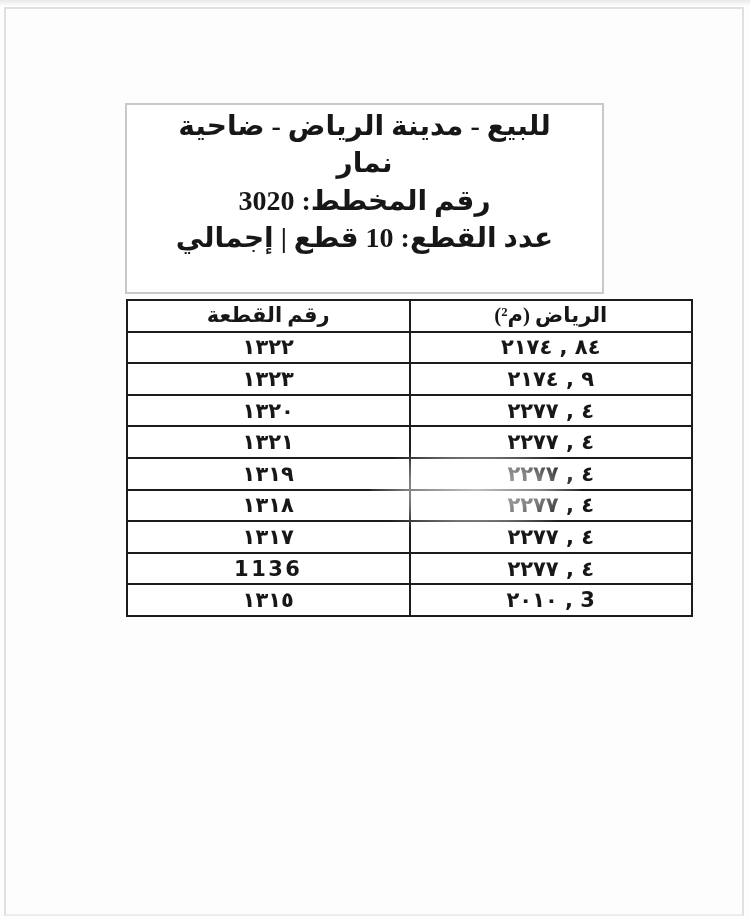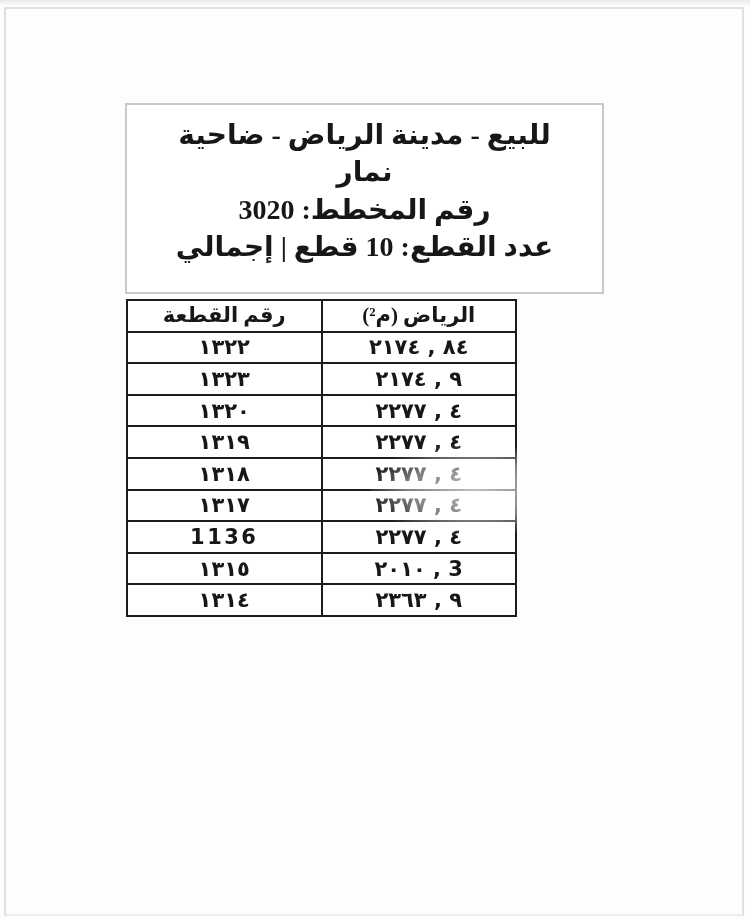--- a/index.html
+++ b/index.html
@@ -34,29 +34,29 @@
     left: 125px; top: 103px;
     width: 479px; height: 191px;
     background: #ffffff;
     border: 2px solid #c9c9c9;
     box-sizing: border-box;
     direction: rtl;
     text-align: center;
     font-weight: bold;
     font-size: 28px;
     line-height: 37.4px;
-    padding-top: 11px;
+    padding-top: 2px;
   }
   .header-box .hline { white-space: nowrap; }
 
   
   table.plots {
     position: absolute;
     left: 126px; top: 299px;
-    width: 391px;
+    width: 567px;
     border-collapse: collapse;
     table-layout: fixed;
     background: #ffffff;
     font-weight: bold;
   }
   table.plots th, table.plots td {
     border: 2.6px solid #1c1c1c;
     height: 29.6px;
     padding: 0;
     text-align: center;
@@ -113,41 +113,41 @@
         </tr>
         <tr>
           <td class="num">١٣٢٣</td>
           <td class="num">٢١٧٤ , ٩</td>
         </tr>
         <tr>
           <td class="num">١٣٢٠</td>
           <td class="num">٢٢٧٧ , ٤</td>
         </tr>
         <tr>
+          <td class="num">١٣٢١</td>
+          <td class="num">٢٢٧٧ , ٤</td>
+        </tr>
+        <tr>
           <td class="num">١٣١٩</td>
           <td class="num">٢٢٧٧ , ٤</td>
         </tr>
         <tr>
           <td class="num">١٣١٨</td>
           <td class="num">٢٢٧٧ , ٤</td>
         </tr>
         <tr>
           <td class="num">١٣١٧</td>
           <td class="num">٢٢٧٧ , ٤</td>
         </tr>
         <tr>
           <td class="num">1136</td>
           <td class="num">٢٢٧٧ , ٤</td>
         </tr>
         <tr>
           <td class="num">١٣١٥</td>
           <td class="num">٢٠١٠ , 3</td>
         </tr>
-        <tr>
-          <td class="num">١٣١٤</td>
-          <td class="num">٢٣٦٣ , ٩</td>
-        </tr>
       </tbody>
   </table>
 
   <div class="watermark-smudge"></div>
 
 </div>
 
 </body></html>

